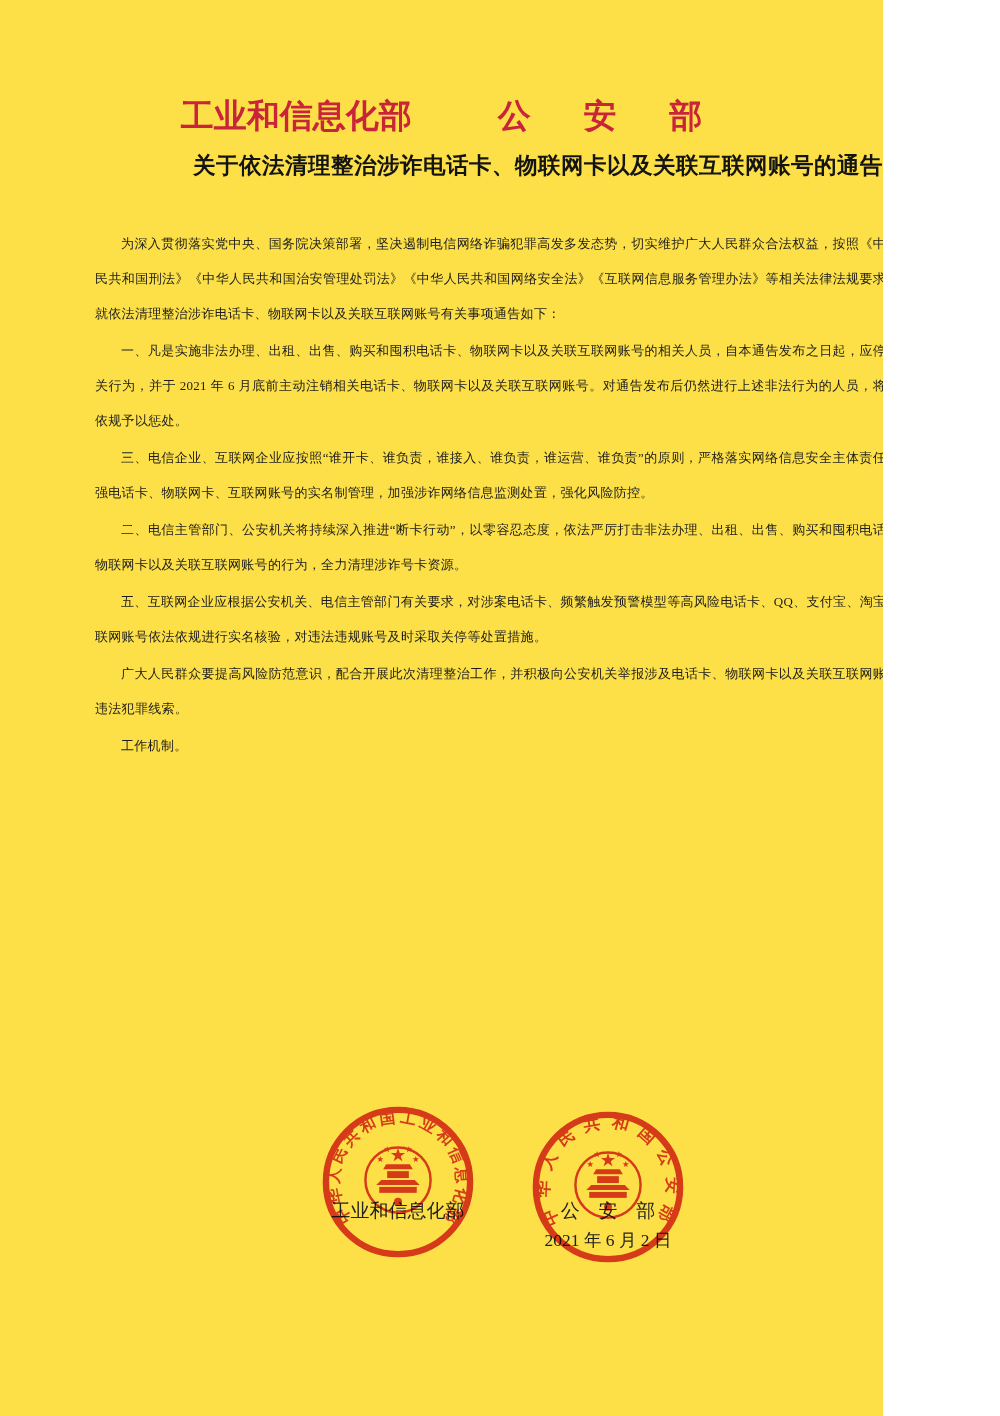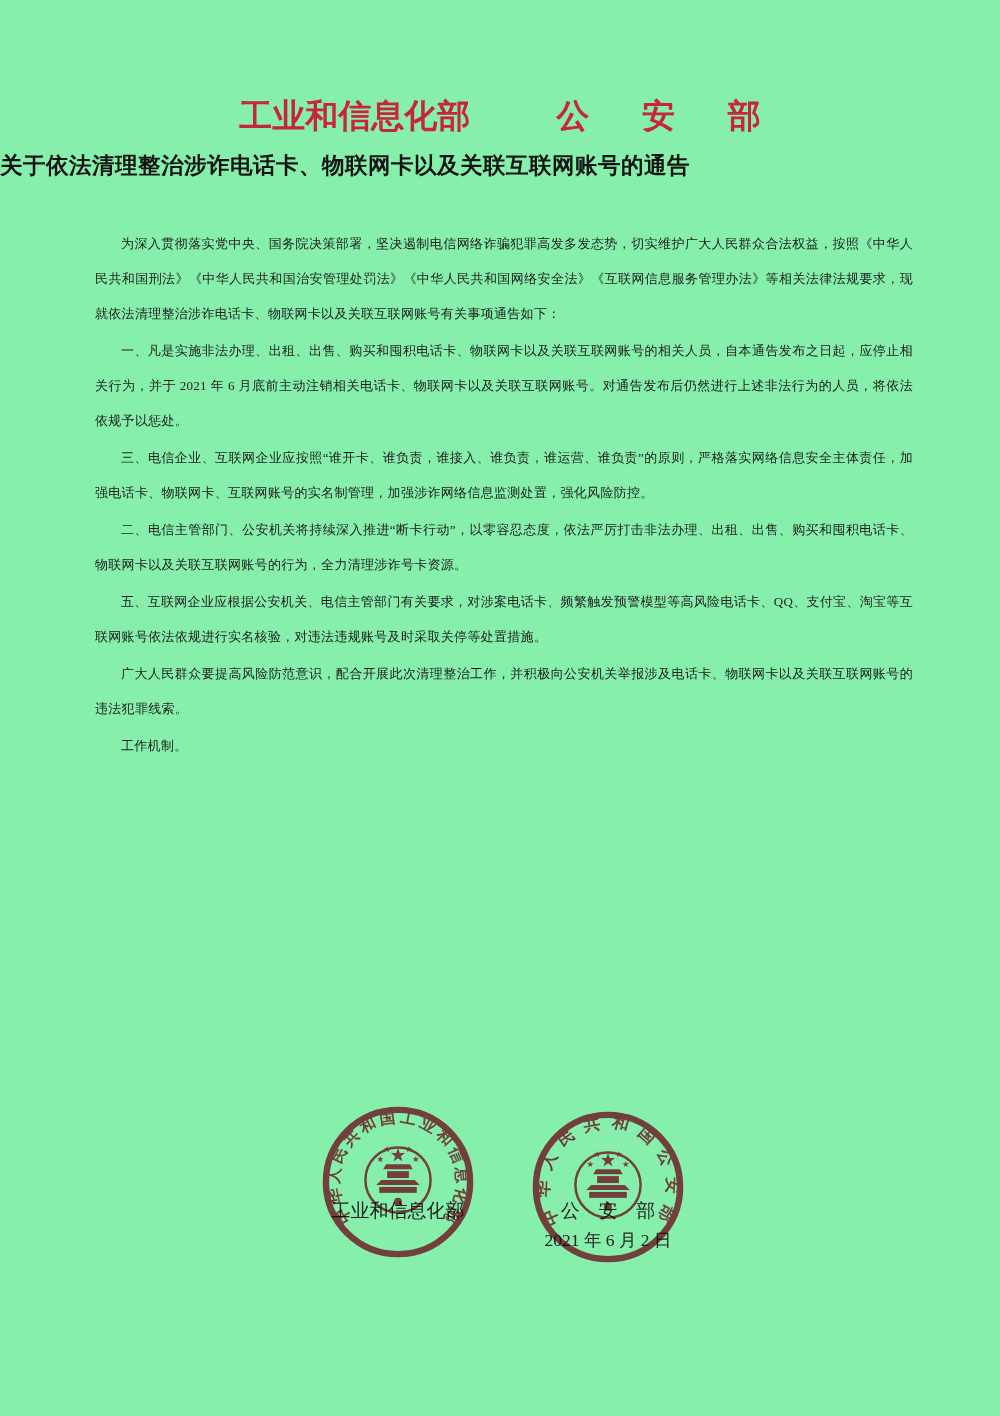--- a/index.html
+++ b/index.html
@@ -2,23 +2,23 @@
 <html><head>
 <meta charset="utf-8">
 <style>
   html, body {
     margin: 0;
     padding: 0;
     background: #ffffff;
   }
   .page {
     position: relative;
-    width: 1000px;
+    width: 883px;
     height: 1416px;
-    background: #86efac;
+    background: #fde047;
     overflow: hidden;
     font-family: "Liberation Serif", "DejaVu Serif", serif;
     color: #1c1c1c;
   }
   .org-line {
     padding-top: 96px;
     display: flex;
     justify-content: center;
     align-items: baseline;
     gap: 86px;
@@ -26,21 +26,21 @@
     font-weight: bold;
     color: #c8243a;
     line-height: 40px;
   }
   .org-right {
     letter-spacing: 1.6em;
     margin-right: -1.6em;
   }
   .title {
     margin: 14px 0 0 0;
-    text-align: left;
+    text-align: right;
     font-size: 22.5px;
     line-height: 32px;
     font-weight: bold;
     color: #141414;
     letter-spacing: 0.5px;
   }
   .body {
     width: 818px;
     margin: 44px 0 0 95px;
     font-size: 13px;

